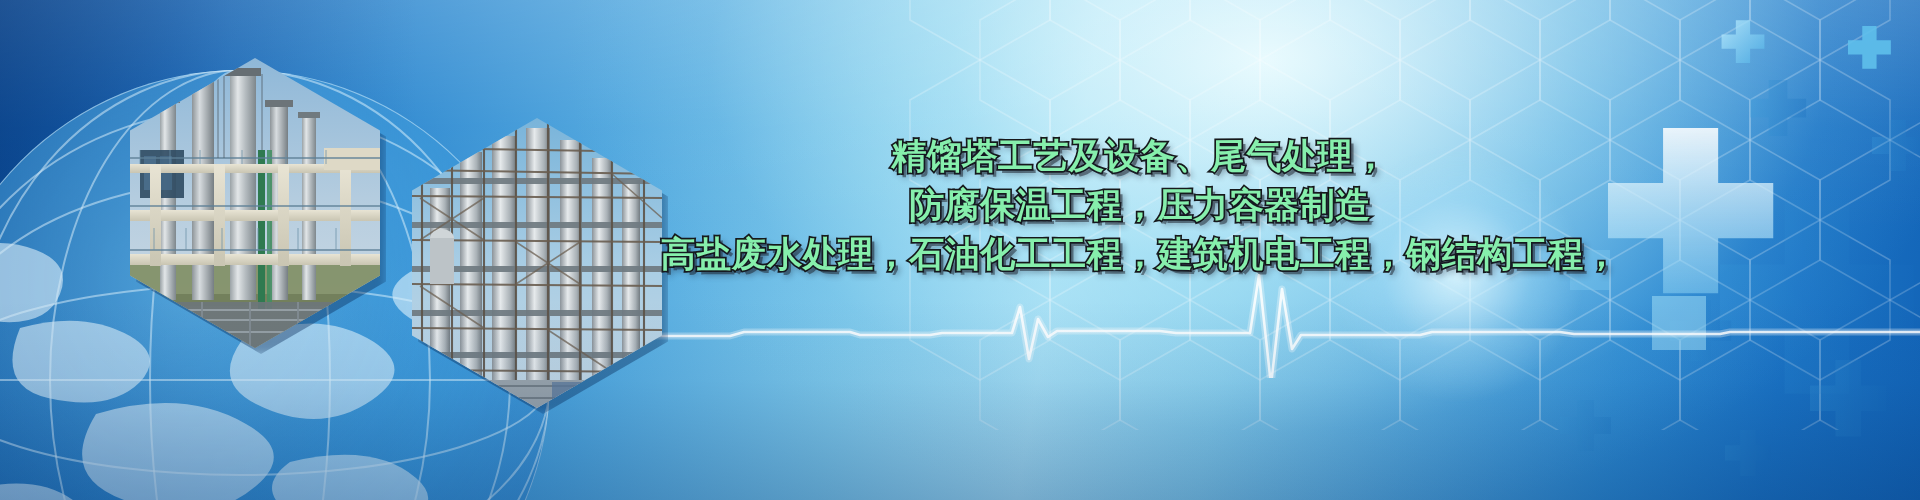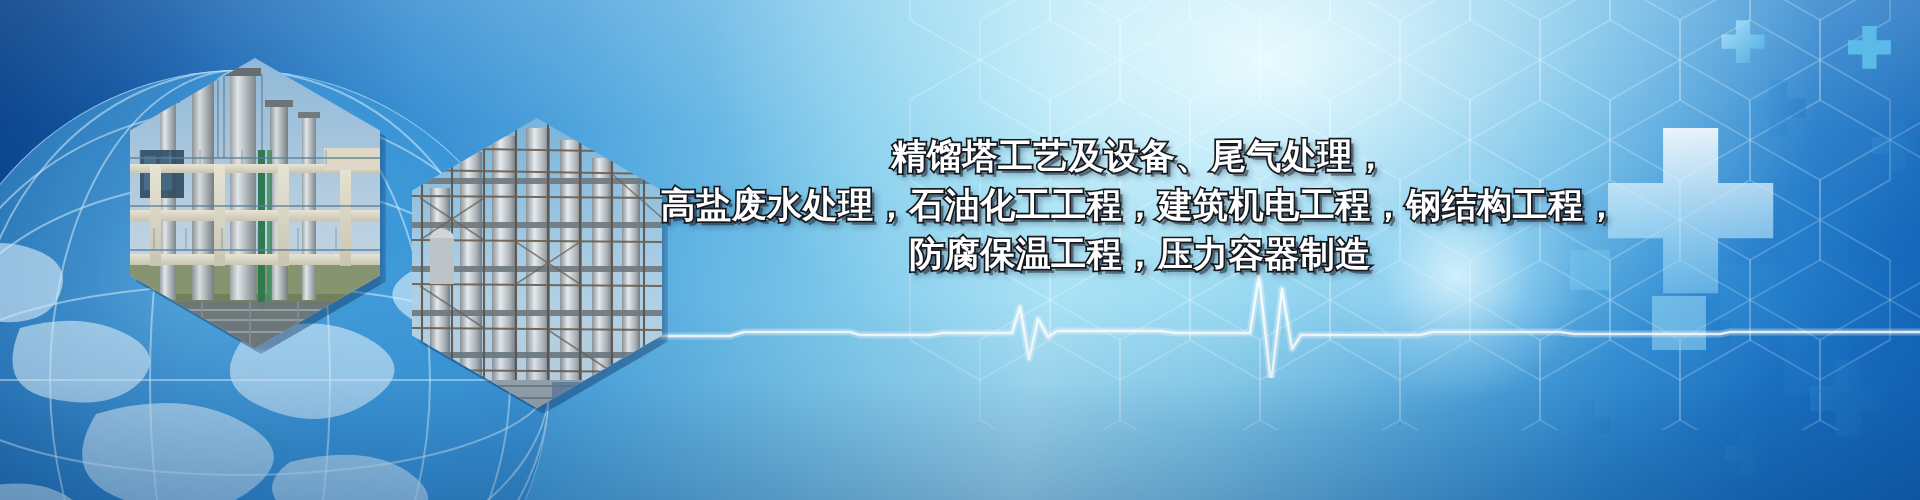--- a/index.html
+++ b/index.html
@@ -83,21 +83,21 @@
 
   
   .copy{
     position:absolute;
     left:640px; top:132px; width:1000px;
     text-align:center;
     font-family:"DejaVu Sans","Liberation Sans",sans-serif;
   }
   .copy .line{
     display:block;
-    color:#ffffff;
+    color:#86efac;
     font-weight:bold;
     font-size:35px;
     line-height:49px;
     letter-spacing:.5px;
     white-space:nowrap;
     -webkit-text-stroke:3.4px #17191c;
     paint-order:stroke fill;
     text-shadow:
       4px 4px 0 rgba(25,30,40,.50),
       5px 5px 6px rgba(15,25,45,.45);
@@ -449,17 +449,17 @@
       <rect x="140" y="264" width="40" height="26" fill="#5c7a9b" opacity=".75"></rect>
       <rect x="190" y="266" width="30" height="24" fill="#4f6f92" opacity=".7"></rect>
       <rect x="22" y="268" width="28" height="22" fill="#6a87a6" opacity=".6"></rect>
     </svg>
   </div>
 
   <div class="bg-botshade"></div>
 
   <div class="copy">
     <span class="line l1">精馏塔工艺及设备、尾气处理，</span>
+    <span class="line l3">防腐保温工程，压力容器制造</span>
     <span class="line l2">高盐废水处理，石油化工工程，建筑机电工程，钢结构工程，</span>
-    <span class="line l3">防腐保温工程，压力容器制造</span>
   </div>
 
 </div>
 
 </body></html>

